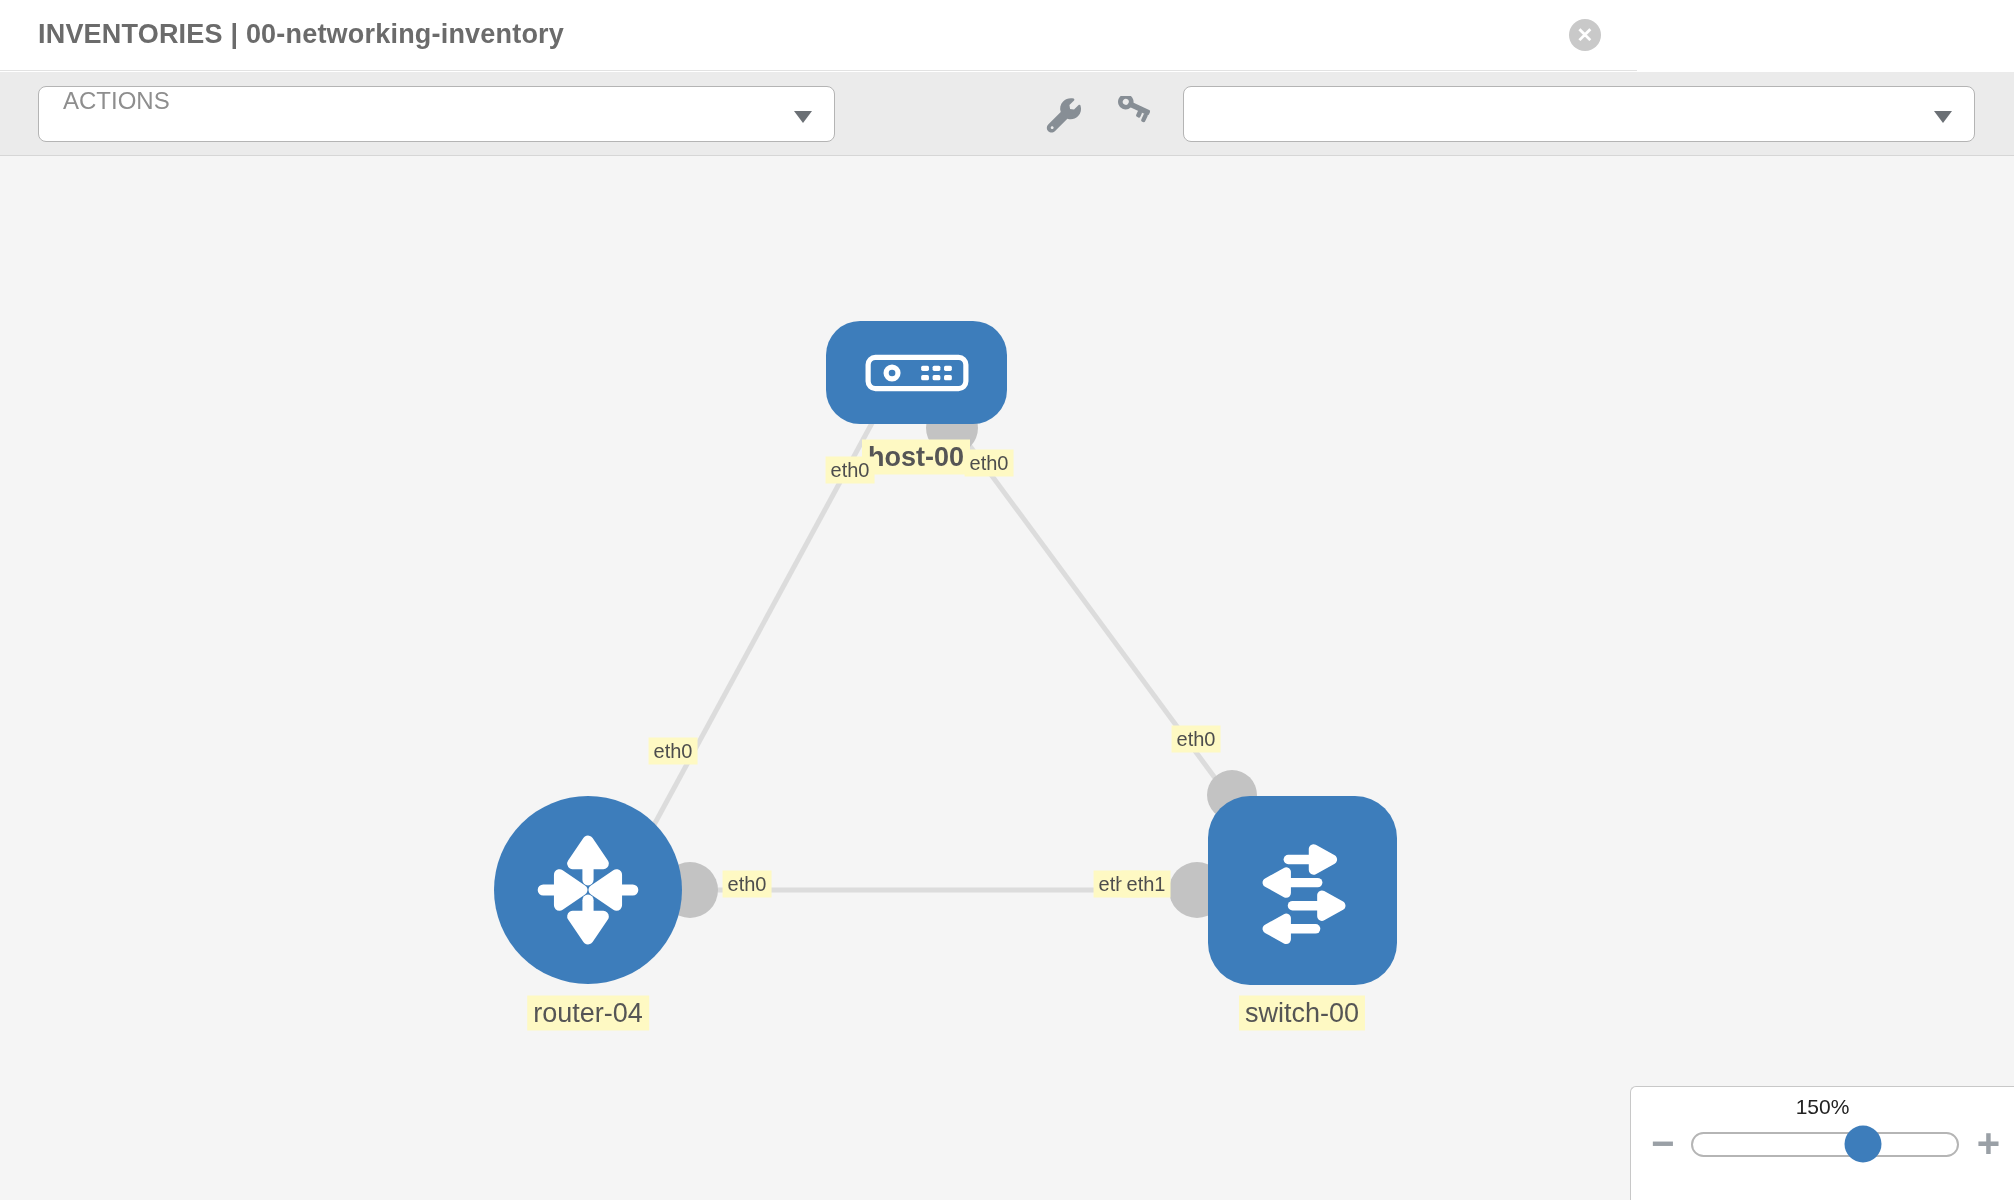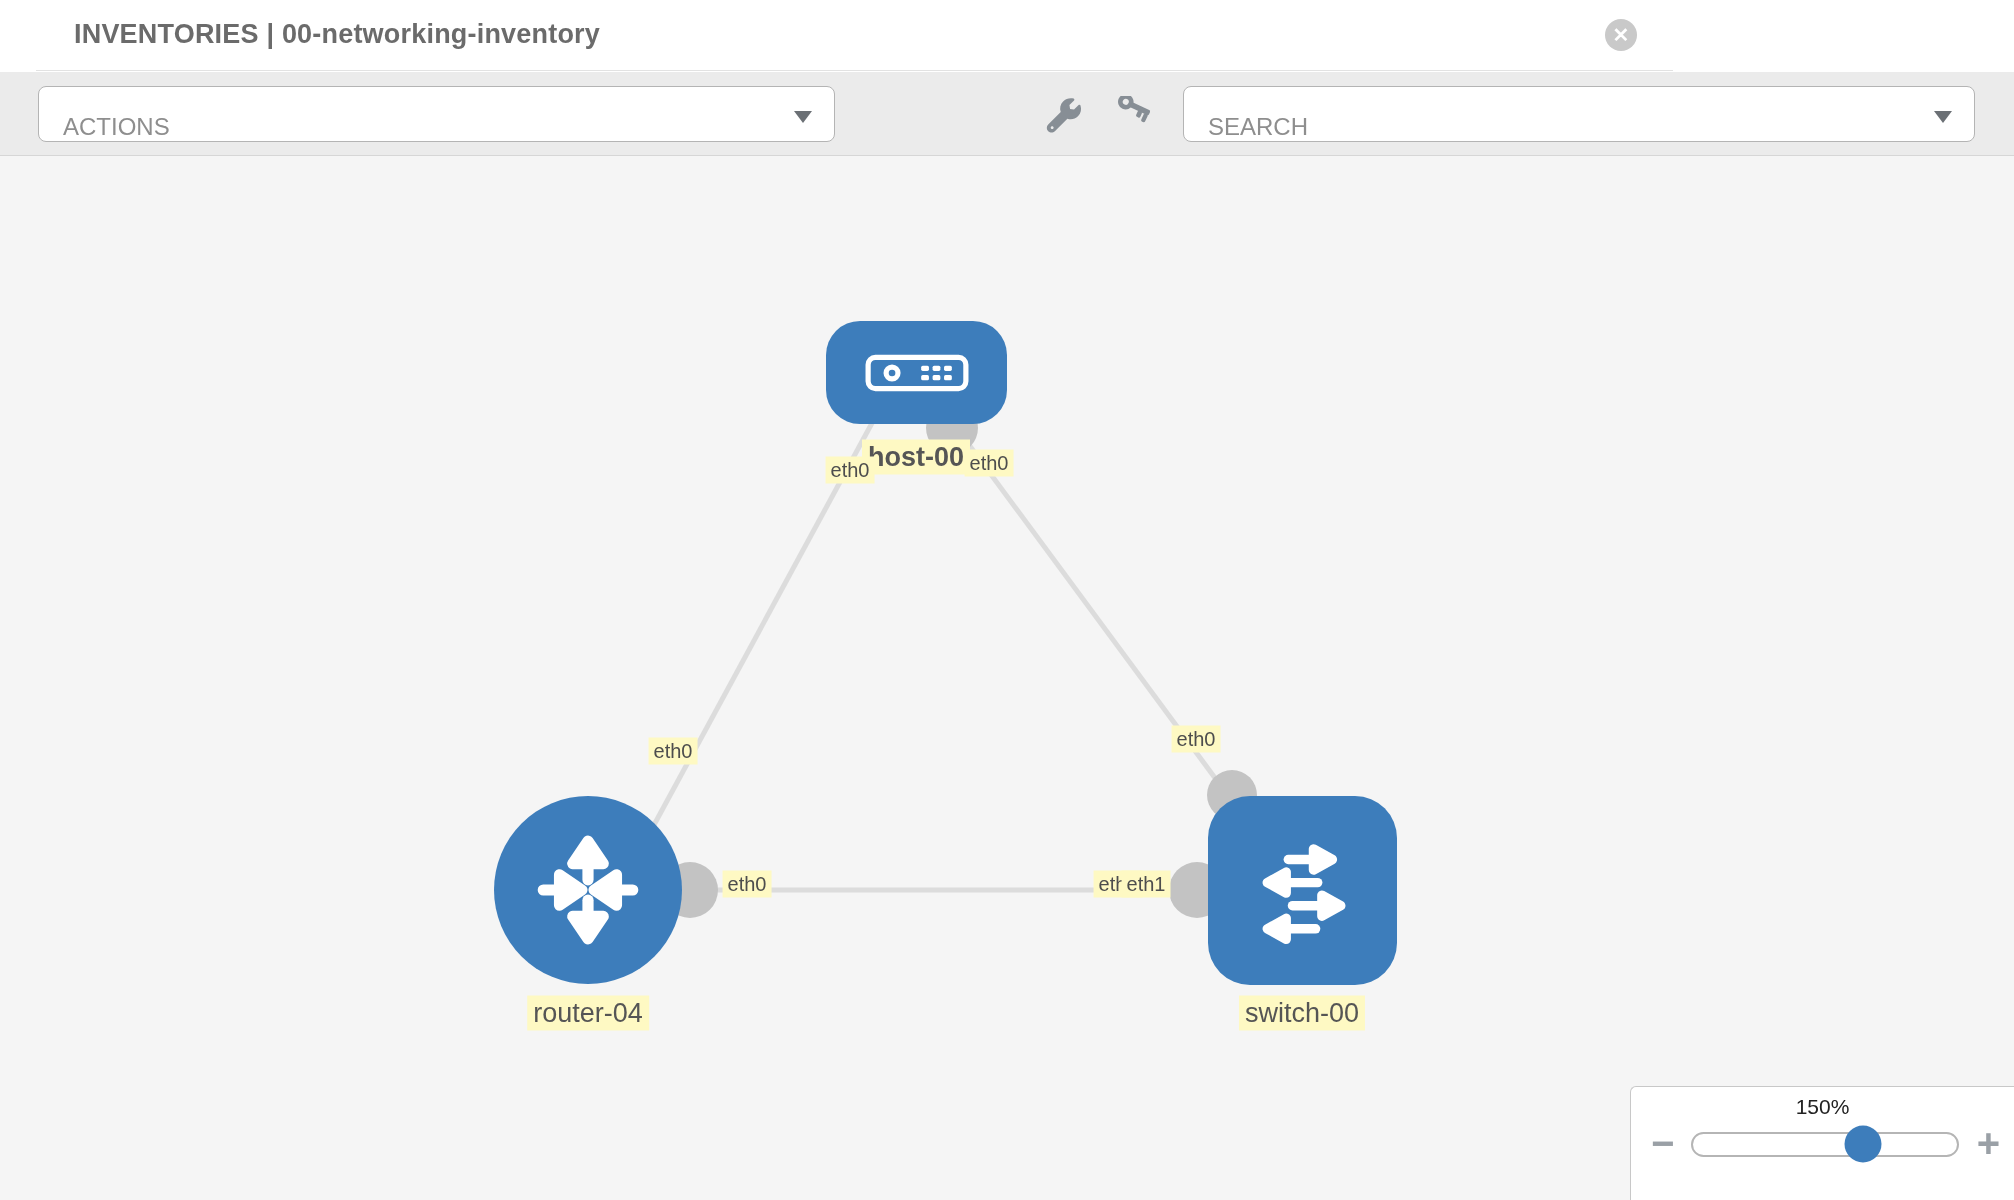--- a/index.html
+++ b/index.html
@@ -1,34 +1,34 @@
 <!DOCTYPE html>
 <html><head>
 <meta charset="utf-8">
 <style>
   * { margin:0; padding:0; box-sizing:border-box; }
   html,body { width:2014px; height:1200px; overflow:hidden;
               font-family:"Liberation Sans", sans-serif; background:#ffffff; }
 
   
   .header { position:absolute; top:0; left:0; width:1637px; height:71px;
-            background:#ffffff; border-bottom:1px solid #e2e2e2; z-index:10;margin-left:36px; }
+            background:#ffffff; border-bottom:1px solid #e2e2e2; z-index:10; }
   .page-title { position:absolute; left:38px; top:19px; font-size:27px;
                 font-weight:bold; color:#6b6b6b; letter-spacing:.2px; }
   .close-btn { position:absolute; right:36px; top:19px; width:32px; height:32px;
                border-radius:50%; background:#c9c9c9; color:#ffffff;
                display:flex; align-items:center; justify-content:center;
                font-size:20px; font-weight:bold; cursor:pointer; }
 
   
   .toolbar { position:absolute; top:72px; left:0; width:2014px; height:84px;
              background:#ebebeb; border-bottom:1px solid #d6d6d6; z-index:10; }
   .selectbox { position:absolute; top:14px; height:56px; background:#ffffff;
                border:1px solid #b4b4b4; border-radius:8px; display:flex;
-               align-items:flex-end; padding:0 24px; color:#8e8e8e; font-size:24px; }
+               align-items:flex-start; padding:0 24px; color:#8e8e8e; font-size:24px; }
   .actions-box { left:38px; width:797px; }
   .search-box  { left:1183px; width:792px; }
   .search-box input { border:none; outline:none; flex:1; font-size:24px;
                       color:#6f6f6f; font-family:"Liberation Sans", sans-serif;
                       background:transparent; }
   .search-box input::placeholder { color:#8e8e8e; opacity:1; }
   .caret { position:absolute; right:22px; top:24px; width:0; height:0;
            border-left:9px solid transparent; border-right:9px solid transparent;
            border-top:12px solid #6b7075; }
   .tool-icon { position:absolute; top:24px; width:38px; height:38px; cursor:pointer; }
@@ -93,21 +93,20 @@
   <svg class="tool-icon key-pos" viewBox="0 0 24 24">
     <g transform="rotate(25 12 10)" fill="#878e95">
       <circle cx="5.2" cy="6.2" r="3.4" fill="none" stroke="#878e95" stroke-width="3"></circle>
       <rect x="8.6" y="4.7" width="13.2" height="3.4" rx="1"></rect>
       <rect x="14.6" y="7.6" width="2.9" height="4.2" rx="1"></rect>
       <rect x="18.8" y="7.6" width="2.7" height="5.6" rx="1"></rect>
     </g>
   </svg>
 
   <div class="selectbox search-box">
-    <input type="text" placeholder="SEARCH" style="">
     <span class="caret"></span>
   </div>
 </div>
 
 <div class="canvas">
 
   <svg class="links-svg" width="2014" height="1044">
 
     <line x1="878" y1="256" x2="648" y2="680" stroke="#dcdcdc" stroke-width="5"></line>
     <line x1="950" y1="263" x2="1232" y2="645" stroke="#dcdcdc" stroke-width="5"></line>

